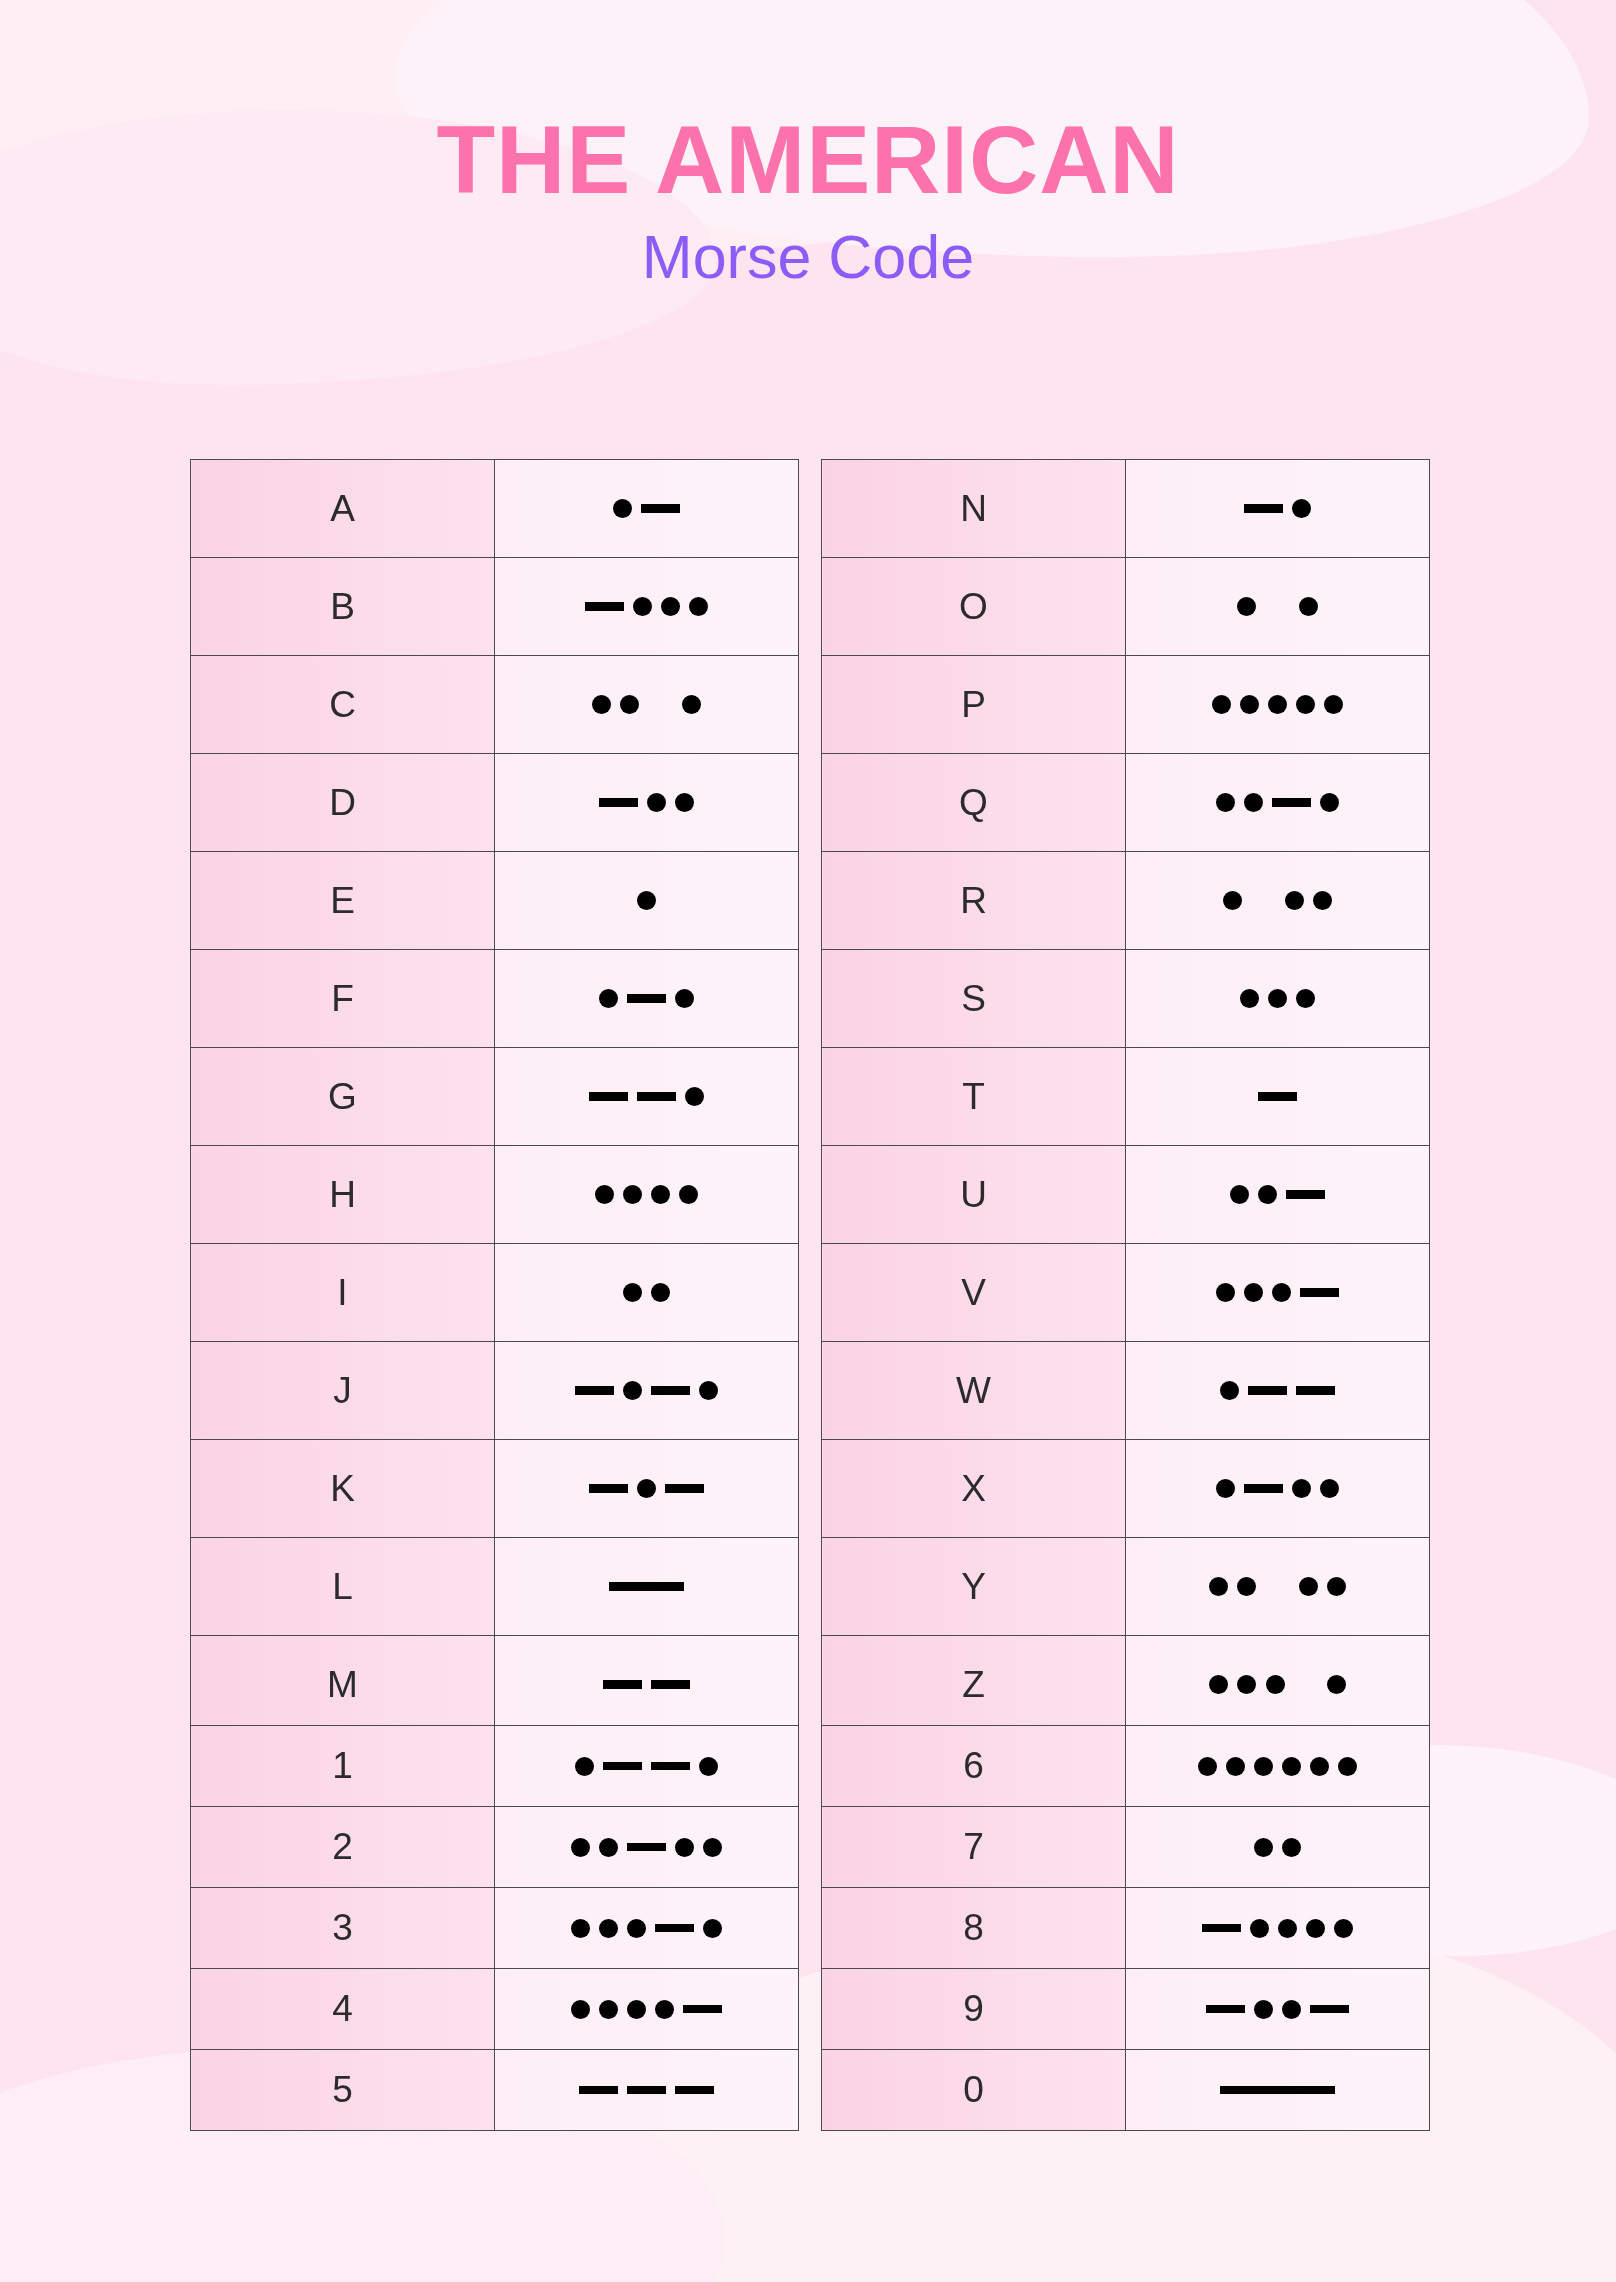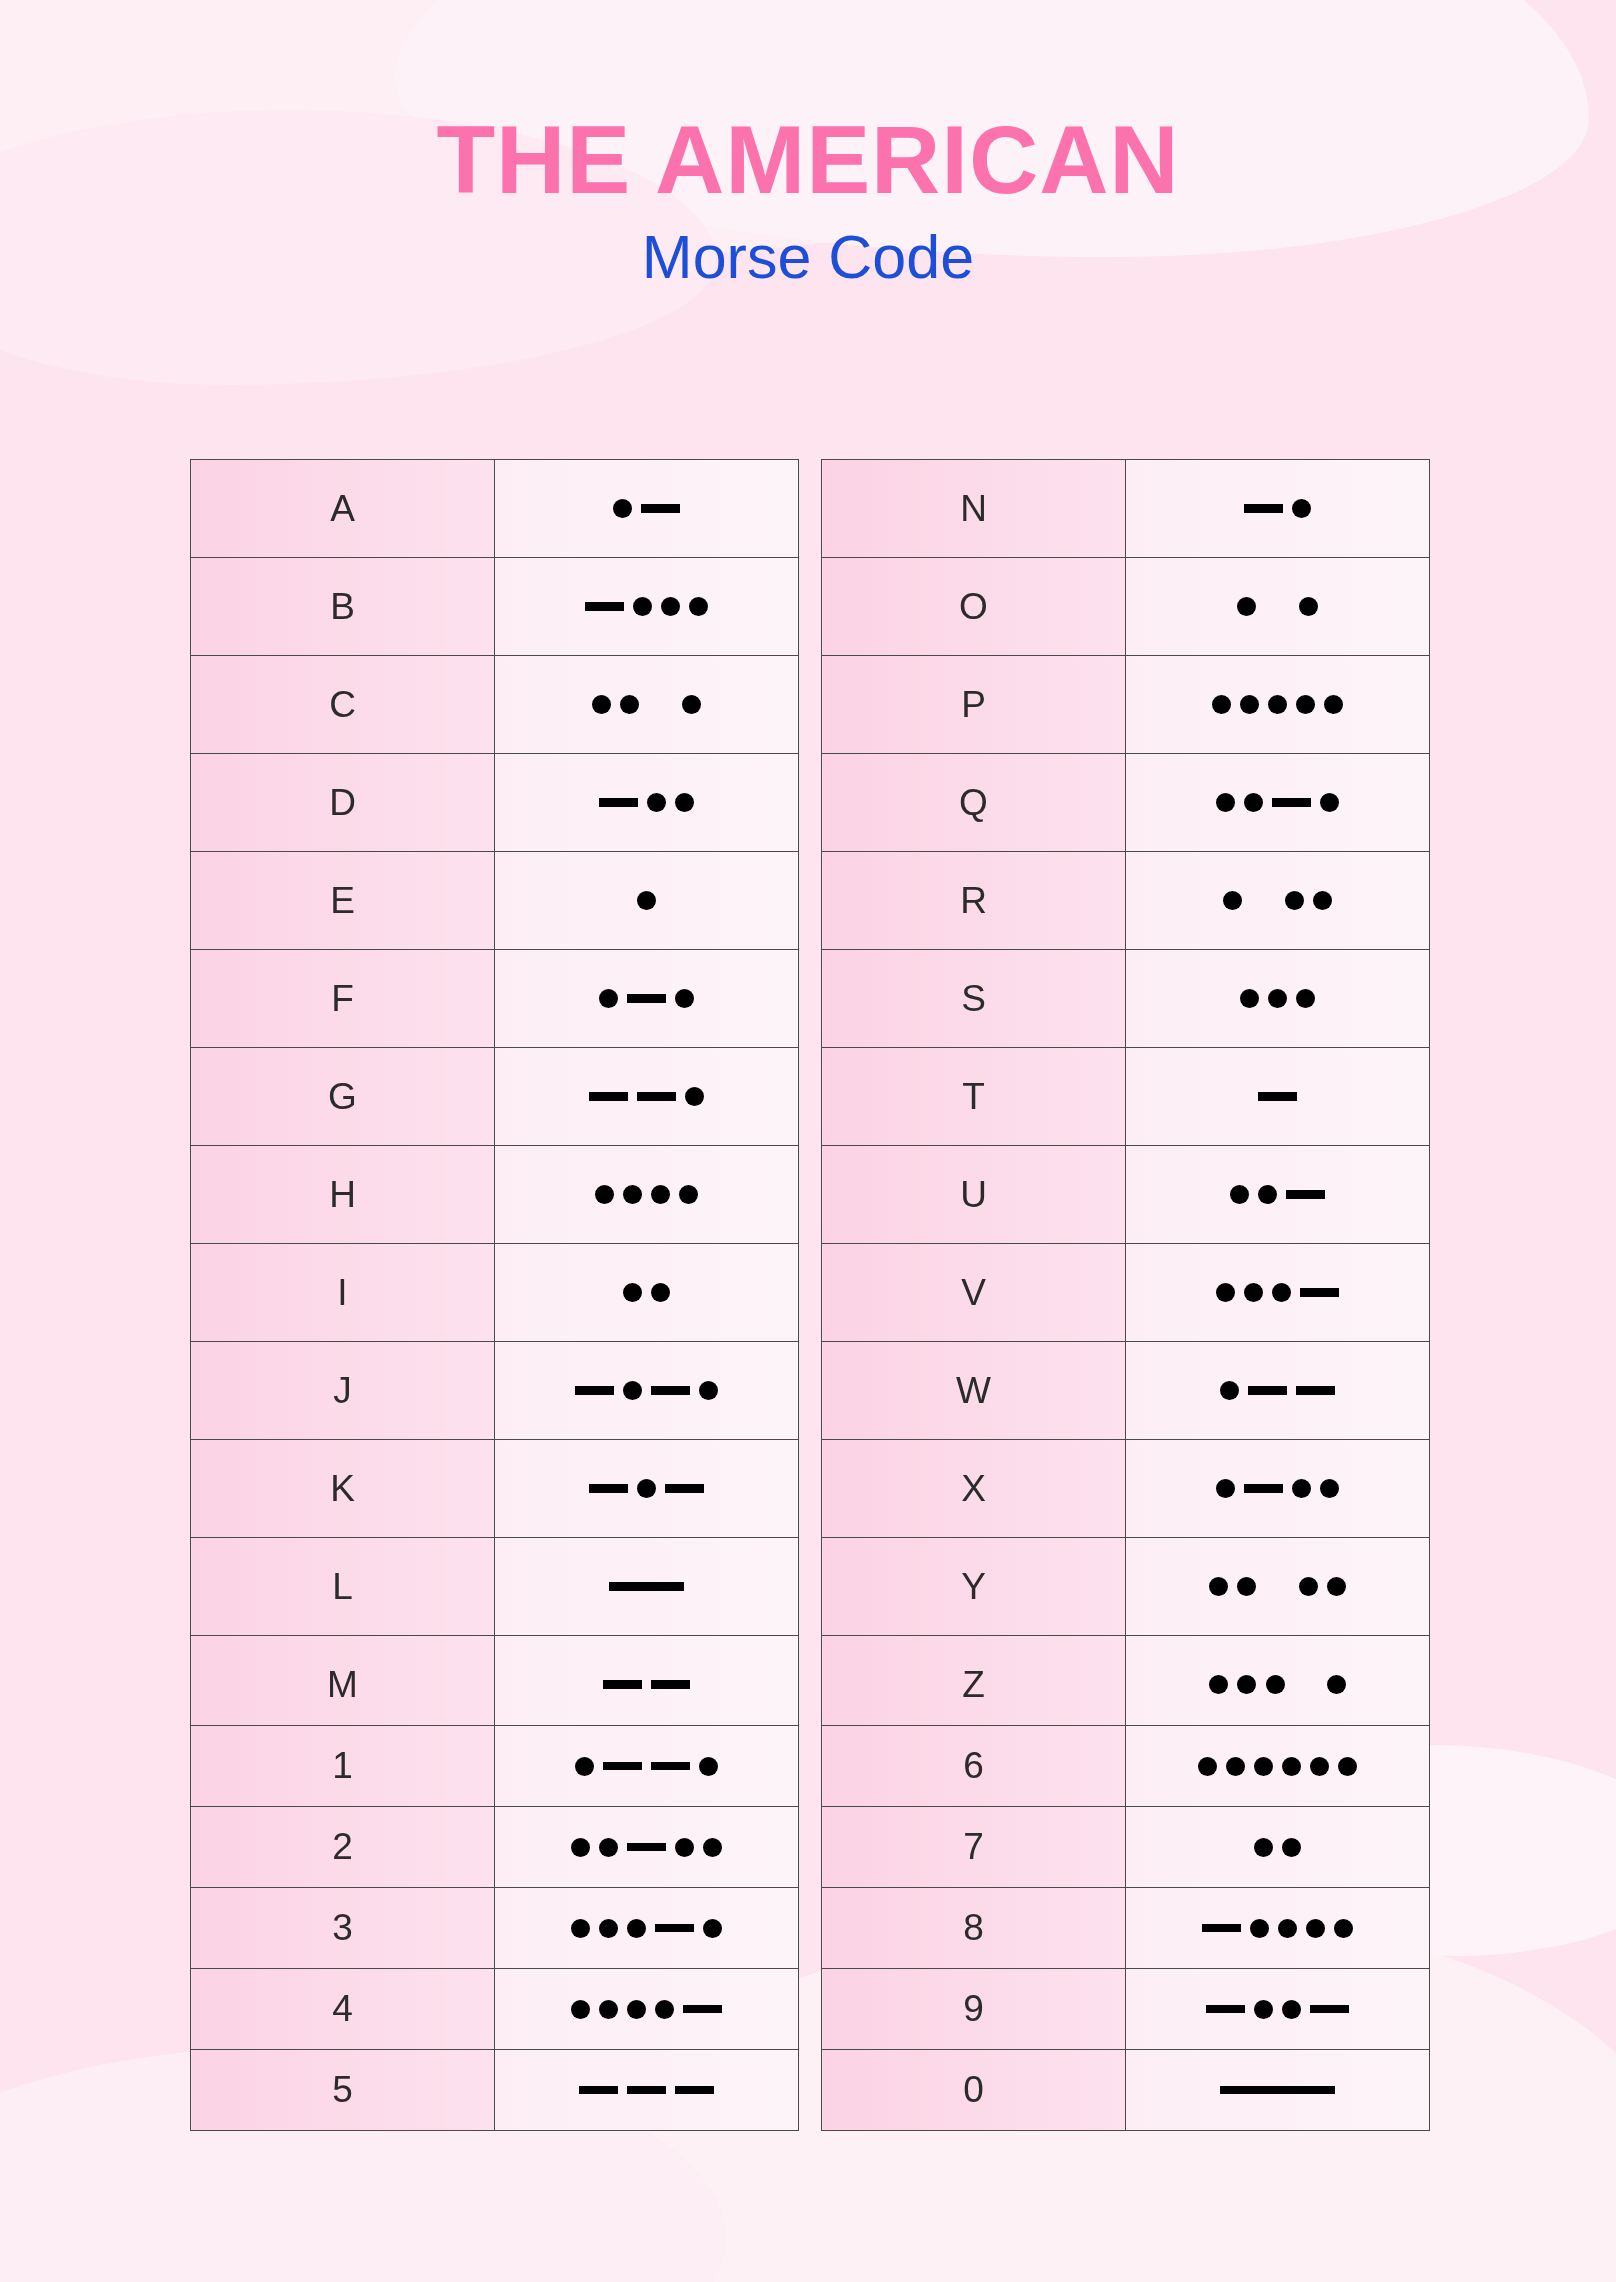--- a/index.html
+++ b/index.html
@@ -91,21 +91,21 @@
   .title-main {
     font-size: 96px;
     font-weight: bold;
     color: #fb72ad;
     letter-spacing: 0.9px;
     line-height: 1.05;
     margin: 0;
   }
   .title-sub {
     font-size: 61px;
-    color: #1d4ed8;
+    color: #8b5cf6;
     font-weight: normal;
     margin: 13px 0 0 0;
     line-height: 1.1;
   }
 
   
   .tables-wrap {
     position: absolute;
     left: 0;
     top: 0;

